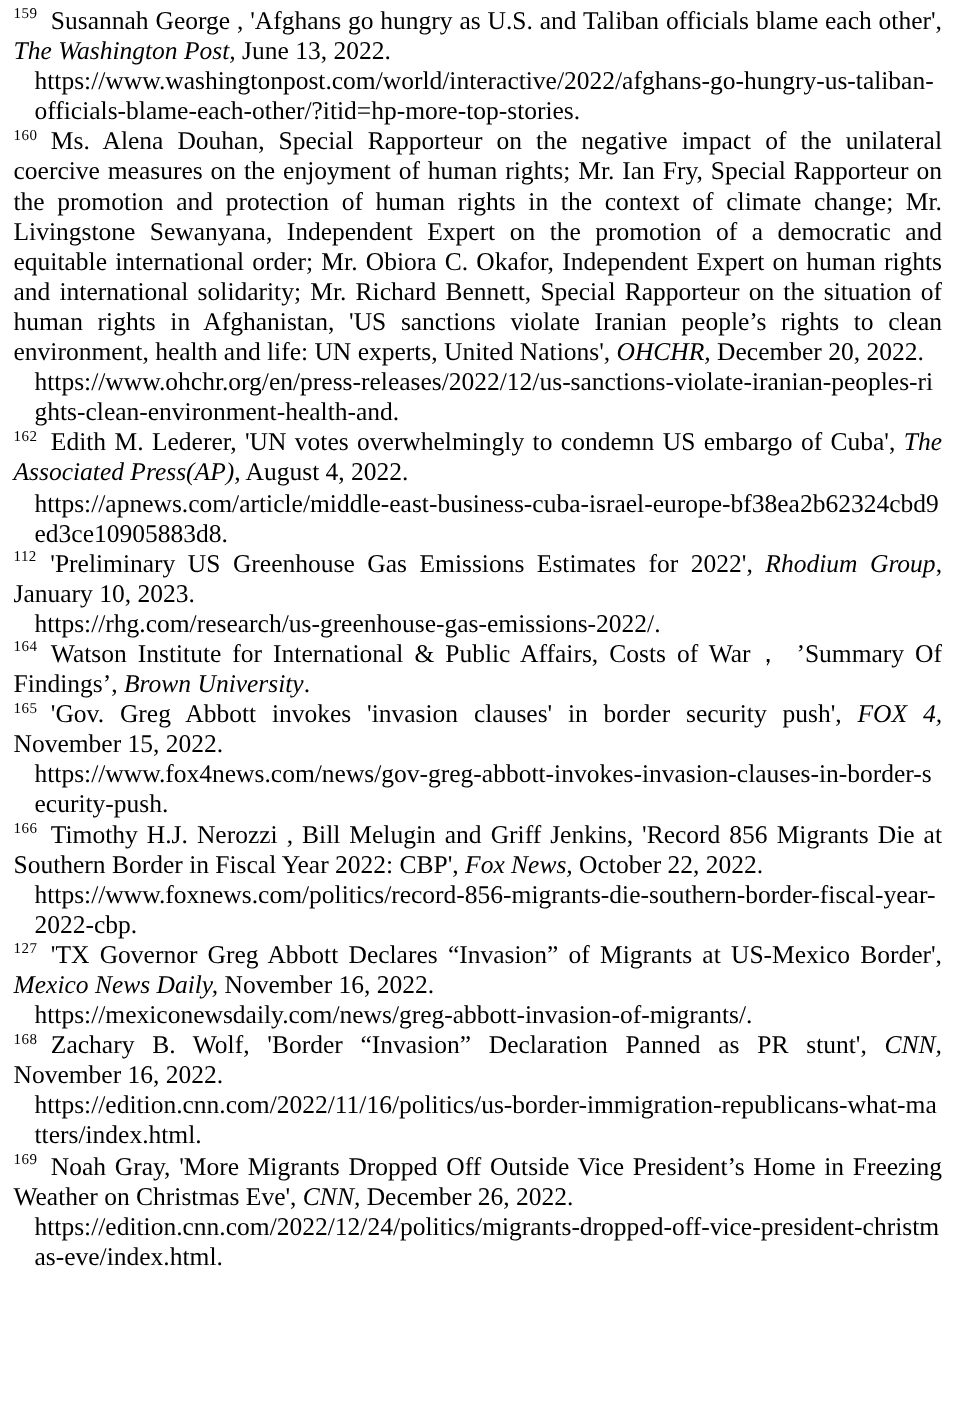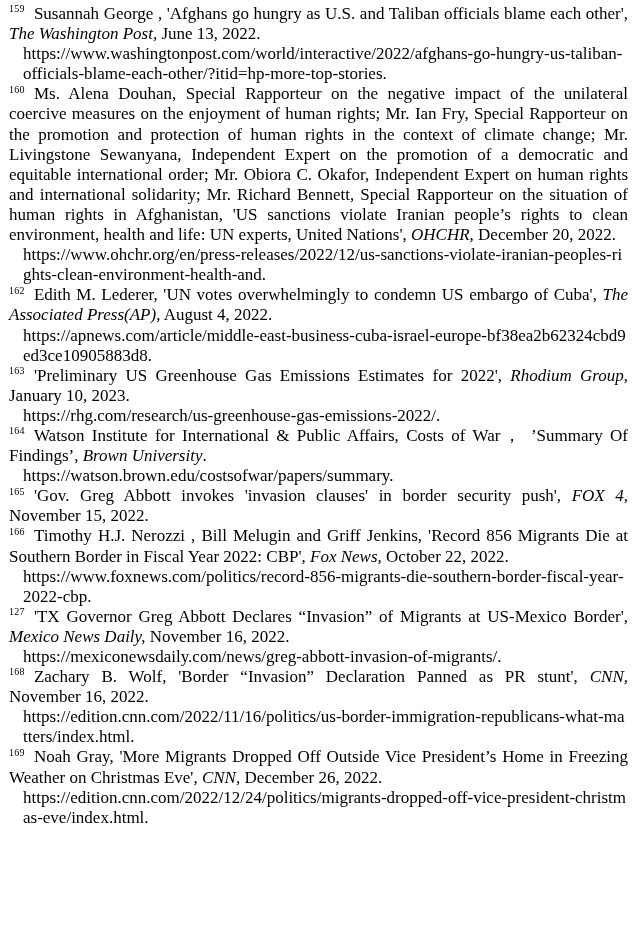--- a/index.html
+++ b/index.html
@@ -40,21 +40,21 @@
   }
 </style>
 </head>
 <body>
 
 <div class="page">
   <div id="footnotes">
       <div class="footnote"><sup class="fn-num">159</sup><span><span class="rm">Susannah George , 'Afghans go hungry as U.S. and Taliban officials blame each other', </span><span class="it">The Washington Post,</span><span class="rm"> June 13, 2022.</span></span><span class="url">https://www.washingtonpost.com/world/interactive/2022/afghans-go-hungry-us-taliban-officials-blame-each-other/?itid=hp-more-top-stories.</span></div>
       <div class="footnote"><sup class="fn-num">160</sup><span><span class="rm">Ms. Alena Douhan, Special Rapporteur on the negative impact of the unilateral coercive measures on the enjoyment of human rights; Mr. Ian Fry, Special Rapporteur on the promotion and protection of human rights in the context of climate change; Mr. Livingstone Sewanyana, Independent Expert on the promotion of a democratic and equitable international order; Mr. Obiora C. Okafor, Independent Expert on human rights and international solidarity; Mr. Richard Bennett, Special Rapporteur on the situation of human rights in Afghanistan, 'US sanctions violate Iranian people’s rights to clean environment, health and life: UN experts, United Nations', </span><span class="it">OHCHR,</span><span class="rm"> December 20, 2022.</span></span><span class="url">https://www.ohchr.org/en/press-releases/2022/12/us-sanctions-violate-iranian-peoples-rights-clean-environment-health-and.</span></div>
       <div class="footnote"><sup class="fn-num">162</sup><span><span class="rm">Edith M. Lederer, 'UN votes overwhelmingly to condemn US embargo of Cuba', </span><span class="it">The Associated Press(AP)</span><span class="rm">, August 4, 2022.</span></span><span class="url">https://apnews.com/article/middle-east-business-cuba-israel-europe-bf38ea2b62324cbd9ed3ce10905883d8.</span></div>
-      <div class="footnote"><sup class="fn-num">163</sup><span><span class="rm">'Preliminary US Greenhouse Gas Emissions Estimates for 2022', </span><span class="it">Rhodium Group</span><span class="rm">, January 10, 2023.</span></span><span class="url">https://rhg.com/research/us-greenhouse-gas-emissions-2022/.</span></div>
-      <div class="footnote"><sup class="fn-num">164</sup><span><span class="rm">Watson Institute for International &amp; Public Affairs, Costs of War， ’Summary Of Findings’, </span><span class="it">Brown University</span><span class="rm">.</span></span><span class="url">https://watson.brown.edu/costsofwar/papers/summary.</span></div>
-      <div class="footnote"><sup class="fn-num">165</sup><span><span class="rm">'Gov. Greg Abbott invokes 'invasion clauses' in border security push', </span><span class="it">FOX 4,</span><span class="rm"> November 15, 2022.</span></span></div>
+      <div class="footnote"><sup class="fn-num">112</sup><span><span class="rm">'Preliminary US Greenhouse Gas Emissions Estimates for 2022', </span><span class="it">Rhodium Group</span><span class="rm">, January 10, 2023.</span></span><span class="url">https://rhg.com/research/us-greenhouse-gas-emissions-2022/.</span></div>
+      <div class="footnote"><sup class="fn-num">164</sup><span><span class="rm">Watson Institute for International &amp; Public Affairs, Costs of War， ’Summary Of Findings’, </span><span class="it">Brown University</span><span class="rm">.</span></span></div>
+      <div class="footnote"><sup class="fn-num">165</sup><span><span class="rm">'Gov. Greg Abbott invokes 'invasion clauses' in border security push', </span><span class="it">FOX 4,</span><span class="rm"> November 15, 2022.</span></span><span class="url">https://www.fox4news.com/news/gov-greg-abbott-invokes-invasion-clauses-in-border-security-push.</span></div>
       <div class="footnote"><sup class="fn-num">166</sup><span><span class="rm">Timothy H.J. Nerozzi , Bill Melugin and Griff Jenkins, 'Record 856 Migrants Die at Southern Border in Fiscal Year 2022: CBP', </span><span class="it">Fox News,</span><span class="rm"> October 22, 2022.</span></span><span class="url">https://www.foxnews.com/politics/record-856-migrants-die-southern-border-fiscal-year-2022-cbp.</span></div>
       <div class="footnote"><sup class="fn-num">127</sup><span><span class="rm">'TX Governor Greg Abbott Declares “Invasion” of Migrants at US-Mexico Border', </span><span class="it">Mexico News Daily,</span><span class="rm"> November 16, 2022.</span></span><span class="url">https://mexiconewsdaily.com/news/greg-abbott-invasion-of-migrants/.</span></div>
       <div class="footnote"><sup class="fn-num">168</sup><span><span class="rm">Zachary B. Wolf, 'Border “Invasion” Declaration Panned as PR stunt', </span><span class="it">CNN,</span><span class="rm"> November 16, 2022.</span></span><span class="url">https://edition.cnn.com/2022/11/16/politics/us-border-immigration-republicans-what-matters/index.html.</span></div>
       <div class="footnote"><sup class="fn-num">169</sup><span><span class="rm">Noah Gray, 'More Migrants Dropped Off Outside Vice President’s Home in Freezing Weather on Christmas Eve', </span><span class="it">CNN,</span><span class="rm"> December 26, 2022.</span></span><span class="url">https://edition.cnn.com/2022/12/24/politics/migrants-dropped-off-vice-president-christmas-eve/index.html.</span></div>
     </div>
 </div>
 
 </body></html>

